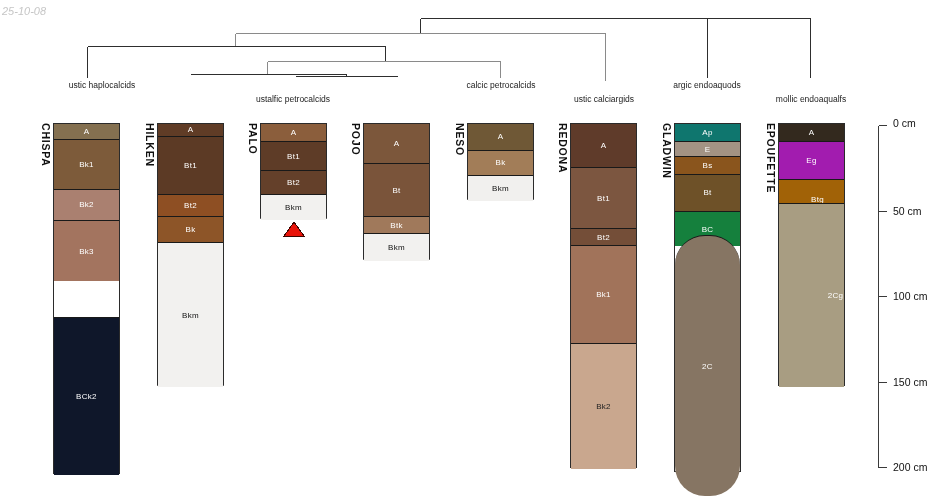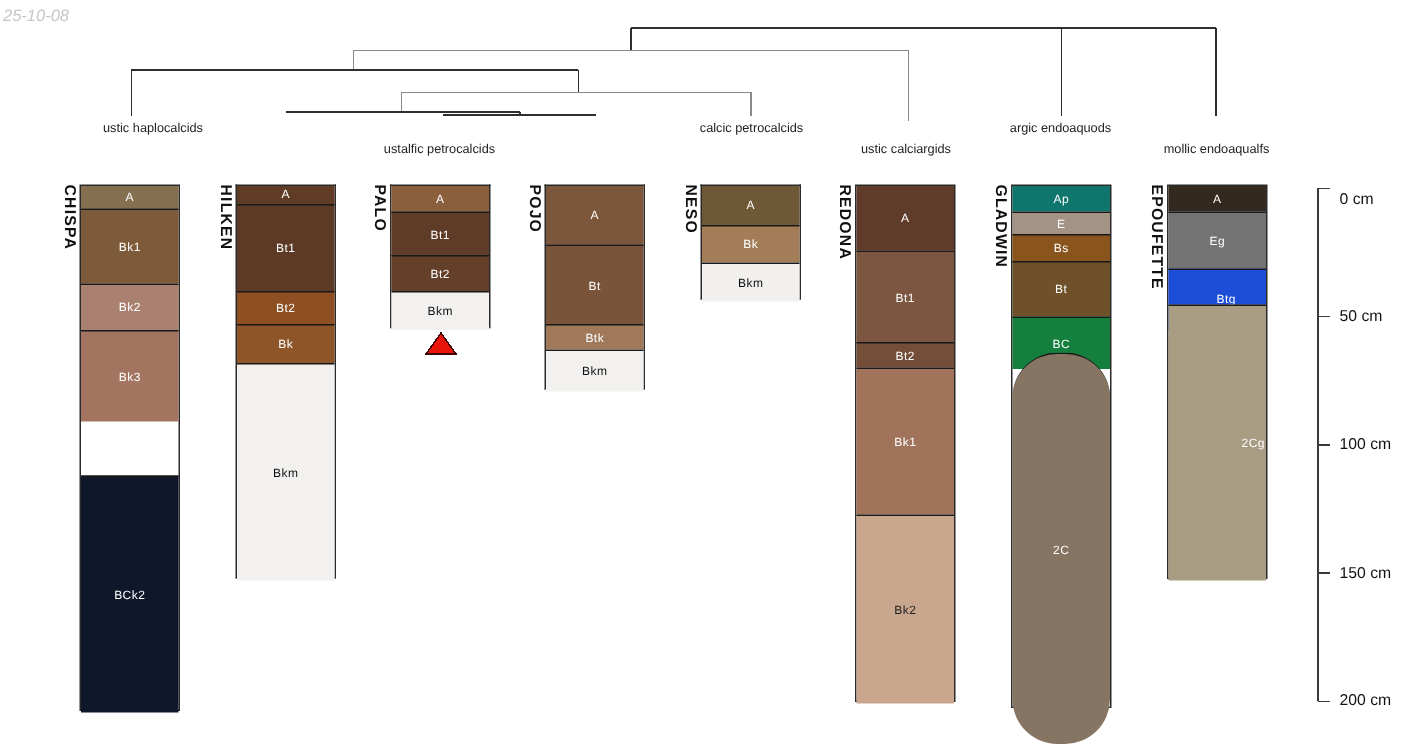--- a/index.html
+++ b/index.html
@@ -57,21 +57,21 @@
       <line x1="346.5" y1="74.5" x2="346.5" y2="76.5" stroke="#2e2e2e" stroke-width="1"></line>
       <line x1="295.5" y1="76.5" x2="397.5" y2="76.5" stroke="#2e2e2e" stroke-width="1"></line>
       <line x1="878.5" y1="125.5" x2="878.5" y2="467.5" stroke="#3a3a3a" stroke-width="1"></line>
       <line x1="878.5" y1="125.5" x2="886.5" y2="125.5" stroke="#3a3a3a" stroke-width="1"></line>
       <line x1="878.5" y1="211" x2="886.5" y2="211" stroke="#3a3a3a" stroke-width="1"></line>
       <line x1="878.5" y1="296.5" x2="886.5" y2="296.5" stroke="#3a3a3a" stroke-width="1"></line>
       <line x1="878.5" y1="382" x2="886.5" y2="382" stroke="#3a3a3a" stroke-width="1"></line>
       <line x1="878.5" y1="467.5" x2="886.5" y2="467.5" stroke="#3a3a3a" stroke-width="1"></line>
       <polygon points="294,222 284,236 304,236" fill="#e81309" stroke="#3c0500" stroke-width="1"></polygon>
     </svg>
-    <div class="tick-label" style="left: 893px; top: 133px; color: rgb(17, 17, 17);">0 cm</div>
+    <div class="tick-label" style="left: 893px; top: 123px; color: rgb(17, 17, 17);">0 cm</div>
     <div class="tick-label" style="left: 893px; top: 210.5px; color: rgb(17, 17, 17);">50 cm</div>
     <div class="tick-label" style="left: 893px; top: 296px; color: rgb(17, 17, 17);">100 cm</div>
     <div class="tick-label" style="left: 893px; top: 381.5px; color: rgb(17, 17, 17);">150 cm</div>
     <div class="tick-label" style="left: 893px; top: 467px; color: rgb(17, 17, 17);">200 cm</div>
     <div class="taxon" style="left: 102px; top: 80px;">ustic haplocalcids</div>
     <div class="taxon" style="left: 293px; top: 94px;">ustalfic petrocalcids</div>
     <div class="taxon" style="left: 501px; top: 80px;">calcic petrocalcids</div>
     <div class="taxon" style="left: 604px; top: 94px;">ustic calciargids</div>
     <div class="taxon" style="left: 707px; top: 80px;">argic endoaquods</div>
     <div class="taxon" style="left: 811px; top: 94px; text-align: center;">mollic endoaqualfs</div>
@@ -124,17 +124,17 @@
       <div class="hz" style="top: 0px; height: 17.1px; background: #0f766e; color: rgb(255, 255, 255);">Ap</div>
       <div class="hz sep" style="top: 17.1px; height: 15.39px; background: rgb(163, 147, 132); color: rgb(255, 255, 255);">E</div>
       <div class="hz sep" style="top: 32.49px; height: 17.1px; background: rgb(138, 85, 29); color: rgb(255, 255, 255);">Bs</div>
       <div class="hz sep" style="top: 49.59px; height: 37.62px; background: rgb(110, 81, 40); color: rgb(255, 255, 255);">Bt</div>
       <div class="hz sep" style="top: 87.21px; height: 35px; background: #15803d; color: rgb(255, 255, 255);">BC</div>
       <div class="hz sep" style="top: 111.15px; height: 261px; background: rgb(134, 117, 99); color: rgb(255, 255, 255); border-radius: 30px;">2C</div>
     </div>
     <div class="pname" style="left: 776px; top: 123px;">EPOUFETTE</div>
     <div class="col" style="left: 778px; top: 123px; width: 67px; height: 263.34px;">
       <div class="hz" style="top: 0px; height: 17.1px; background: rgb(51, 41, 30); color: rgb(255, 255, 255);">A</div>
-      <div class="hz sep" style="top: 17.1px; height: 37.62px; background: #737373; color: rgb(255, 255, 255);">Eg</div>
-      <div class="hz sep" style="top: 54.72px; height: 41px; background: #1d4ed8; color: rgb(255, 255, 255); padding-left: 12px;">Btg</div>
+      <div class="hz sep" style="top: 17.1px; height: 37.62px; background: #a21caf; color: rgb(255, 255, 255);">Eg</div>
+      <div class="hz sep" style="top: 54.72px; height: 41px; background: #a16207; color: rgb(255, 255, 255); padding-left: 12px;">Btg</div>
       <div class="hz sep" style="top: 78.66px; height: 184.68px; background: rgb(168, 157, 130); color: rgb(255, 255, 255); padding-left: 48px;">2Cg</div>
     </div>
   </div>
 
 </body></html>

